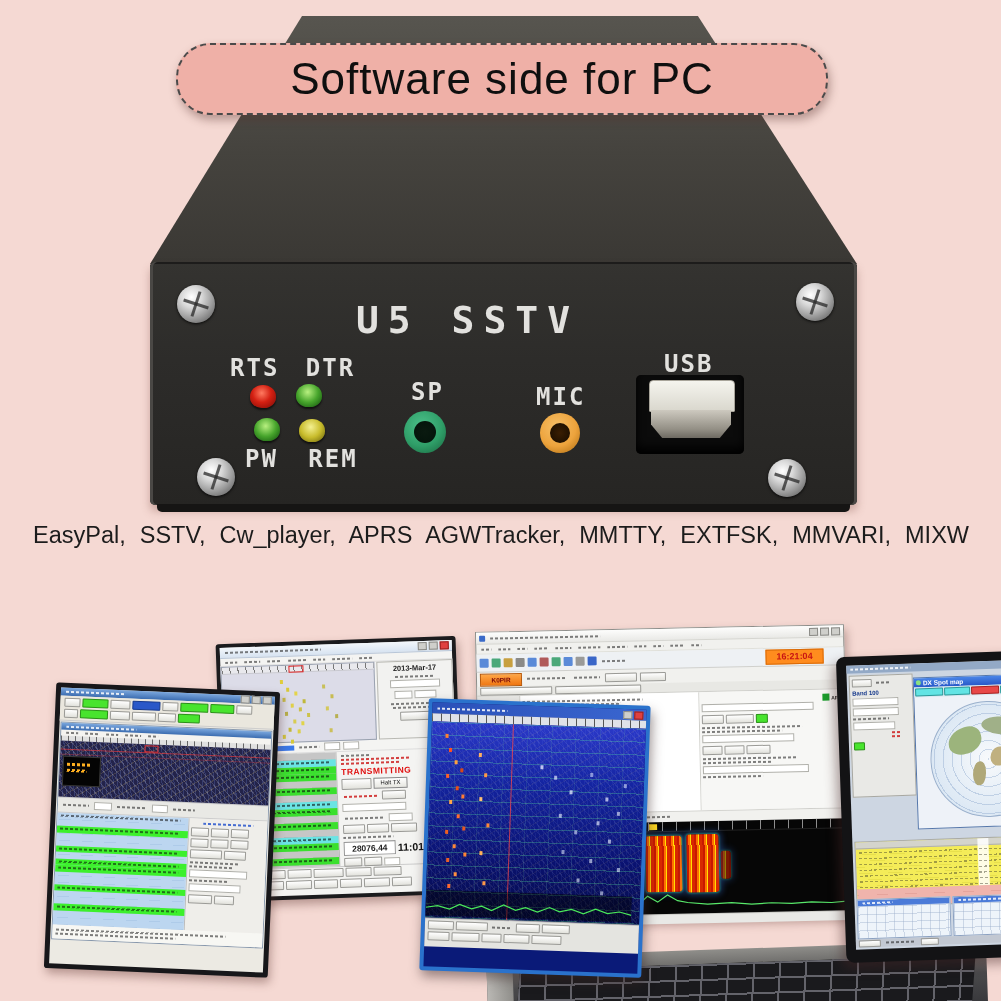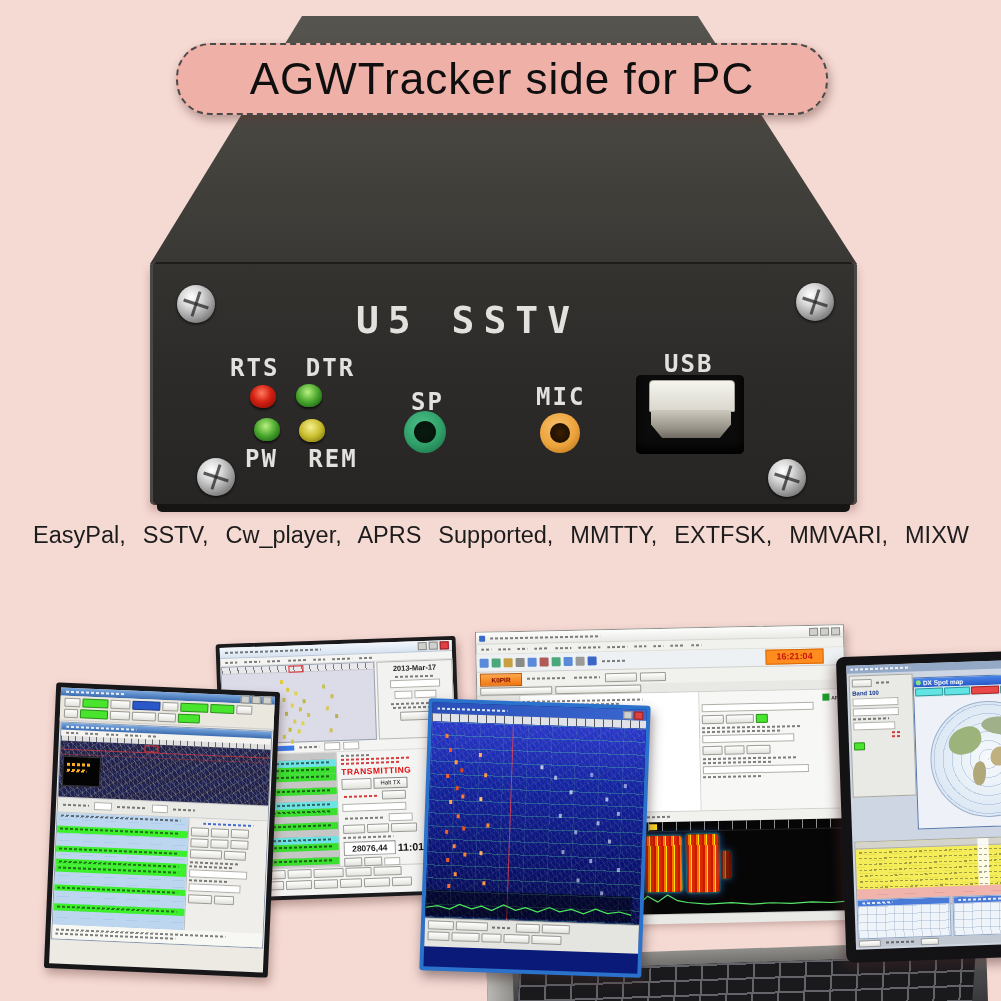--- a/index.html
+++ b/index.html
@@ -201,52 +201,52 @@
         background:linear-gradient(90deg,#bab8b4,#8f8e8a);border-radius:10px 0 0 0}
   .keys{position:absolute;left:30px;top:14px;right:14px;height:60px;background:#1a1a1d;transform:skewX(-6deg);
         background-image:repeating-linear-gradient(90deg,#63636a 0 2px,transparent 2px 26px),
                          repeating-linear-gradient(180deg,#63636a 0 2px,transparent 2px 15px)}
   .reflect{position:absolute;left:30px;top:2px;width:46px;height:9px;background:rgba(242,205,198,.55);border-radius:4px}
 </style>
 </head>
 <body>
 
 <div class="abs banner win">
-  <span>AGWTracker side for PC</span>
+  <span>Software side for PC</span>
 </div>
 
 <div class="abs dev-top"></div>
 <div class="abs dev-front"></div>
 <div class="abs dev-lip"></div>
 <div class="abs screw" style="left:177px;top:285px"></div>
 <div class="abs screw" style="left:796px;top:283px"></div>
 <div class="abs screw" style="left:197px;top:458px"></div>
 <div class="abs screw" style="left:768px;top:459px"></div>
 <div class="abs ptext model">U5 SSTV</div>
 <div class="abs ptext lbl" style="left:230px;top:354px;word-spacing:10px">RTS DTR</div>
 <div class="abs led red" style="left:250px;top:385px"></div>
 <div class="abs led grn" style="left:296px;top:384px"></div>
 <div class="abs led grn" style="left:254px;top:418px"></div>
 <div class="abs led yel" style="left:299px;top:419px"></div>
 <div class="abs ptext lbl" style="left:245px;top:445px;word-spacing:14px">PW REM</div>
-<div class="abs ptext lbl" style="left:411px;top:388px">SP</div>
+<div class="abs ptext lbl" style="left:411px;top:378px">SP</div>
 <div class="abs jack" style="left:404px;top:411px;width:42px;height:42px;background:radial-gradient(circle at 42% 35%,#4cc08a,#2f9e68 55%,#1b6a42 95%);z-index:3">
   <span class="hole" style="width:22px;height:22px;background:radial-gradient(circle,#0a1a10,#03130a)"></span>
 </div>
 <div class="abs ptext lbl" style="left:536px;top:383px">MIC</div>
 <div class="abs jack" style="left:540px;top:413px;width:40px;height:40px;background:radial-gradient(circle at 42% 35%,#f6c068,#eda33c 55%,#b06f14 95%);z-index:3">
   <span class="hole" style="width:20px;height:20px;background:radial-gradient(circle,#3a1e02,#160c00)"></span>
 </div>
 <div class="abs ptext lbl" style="left:664px;top:350px">USB</div>
 <div class="abs usb-open"></div>
 <div class="abs usb-ins"></div>
 <div class="abs usb-met"></div>
 
 <div class="abs soft">
-  <div>EasyPal, SSTV, Cw_player, APRS Supported, MMTTY, EXTFSK, MMVARI, MIXW</div>
+  <div>EasyPal, SSTV, Cw_player, APRS AGWTracker, MMTTY, EXTFSK, MMVARI, MIXW</div>
 </div>
 
 <div class="abs win winD">
   <div class="title tbar">
     <span class="ico" style="width:6px;height:6px;background:#3a6ac8"></span>
     <span class="t" style="width:110px"></span>
     <span class="btn3">
         <i></i>
         <i></i>
         <i></i>

